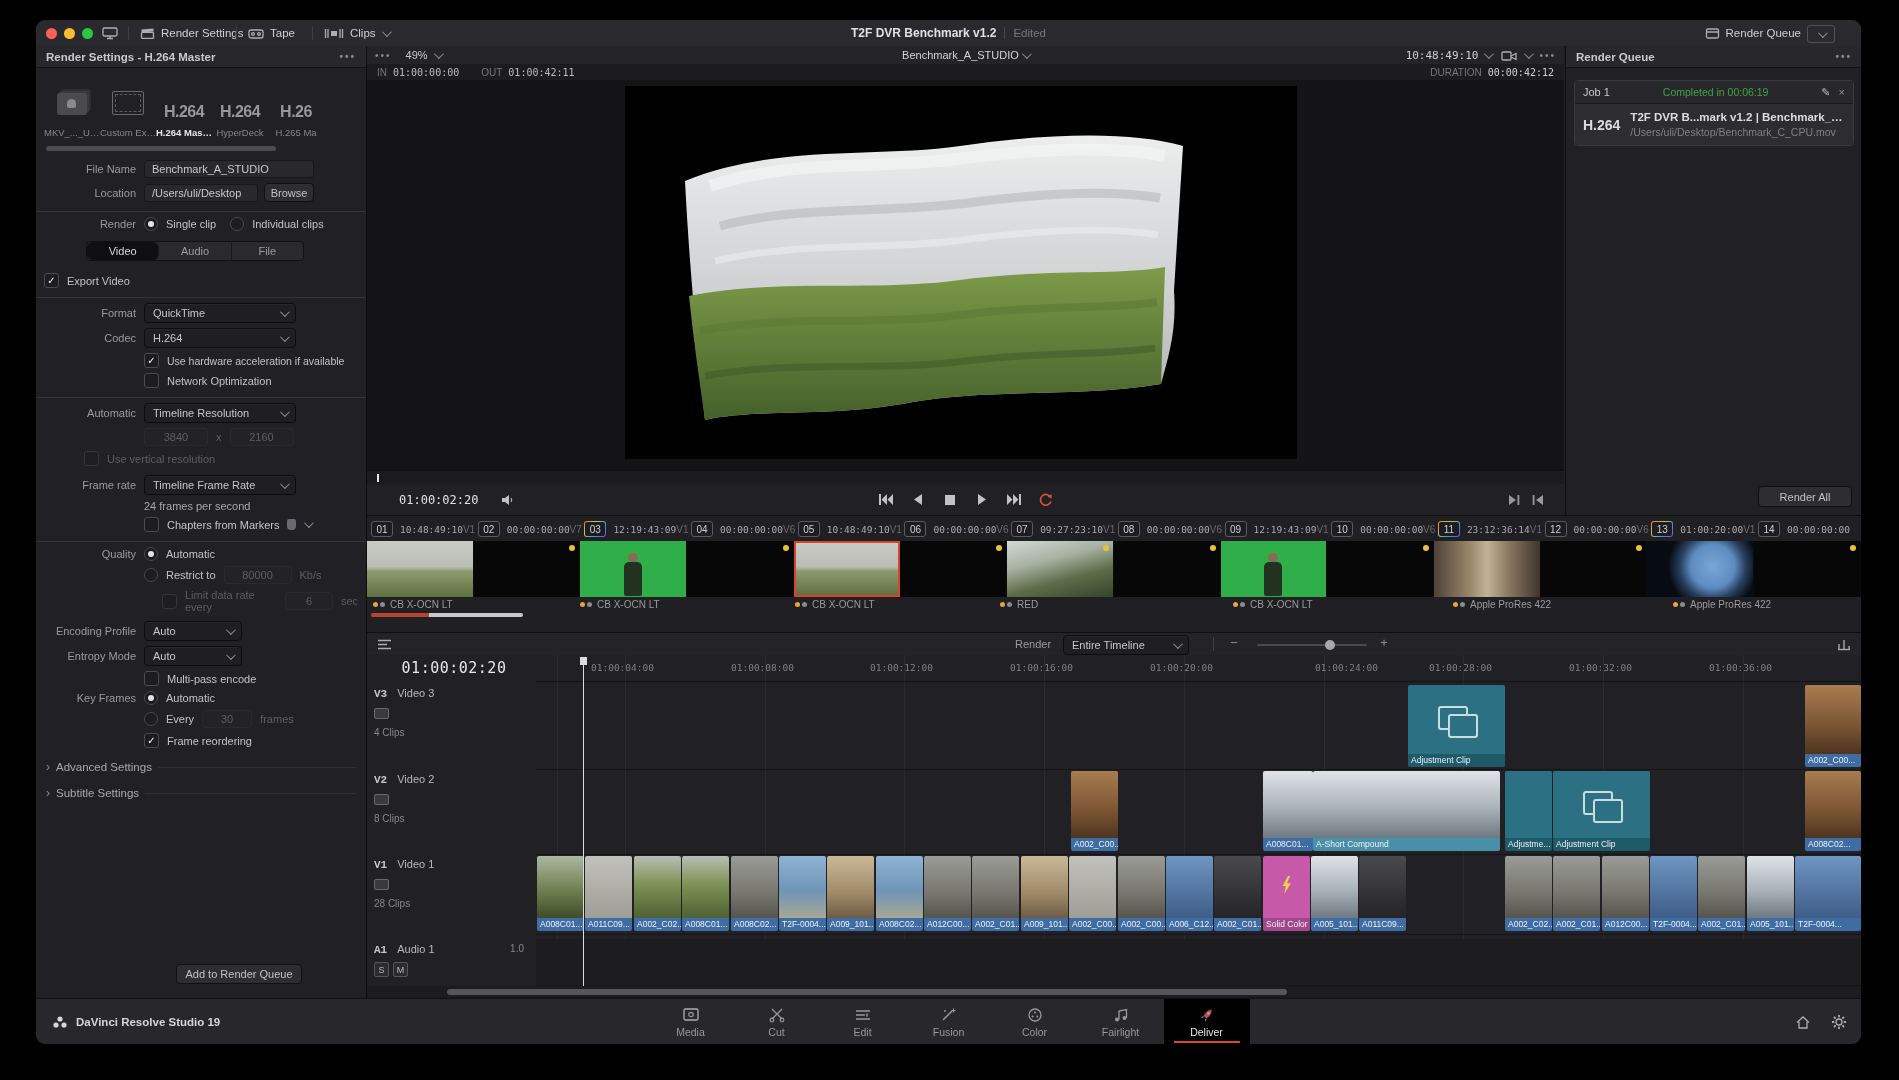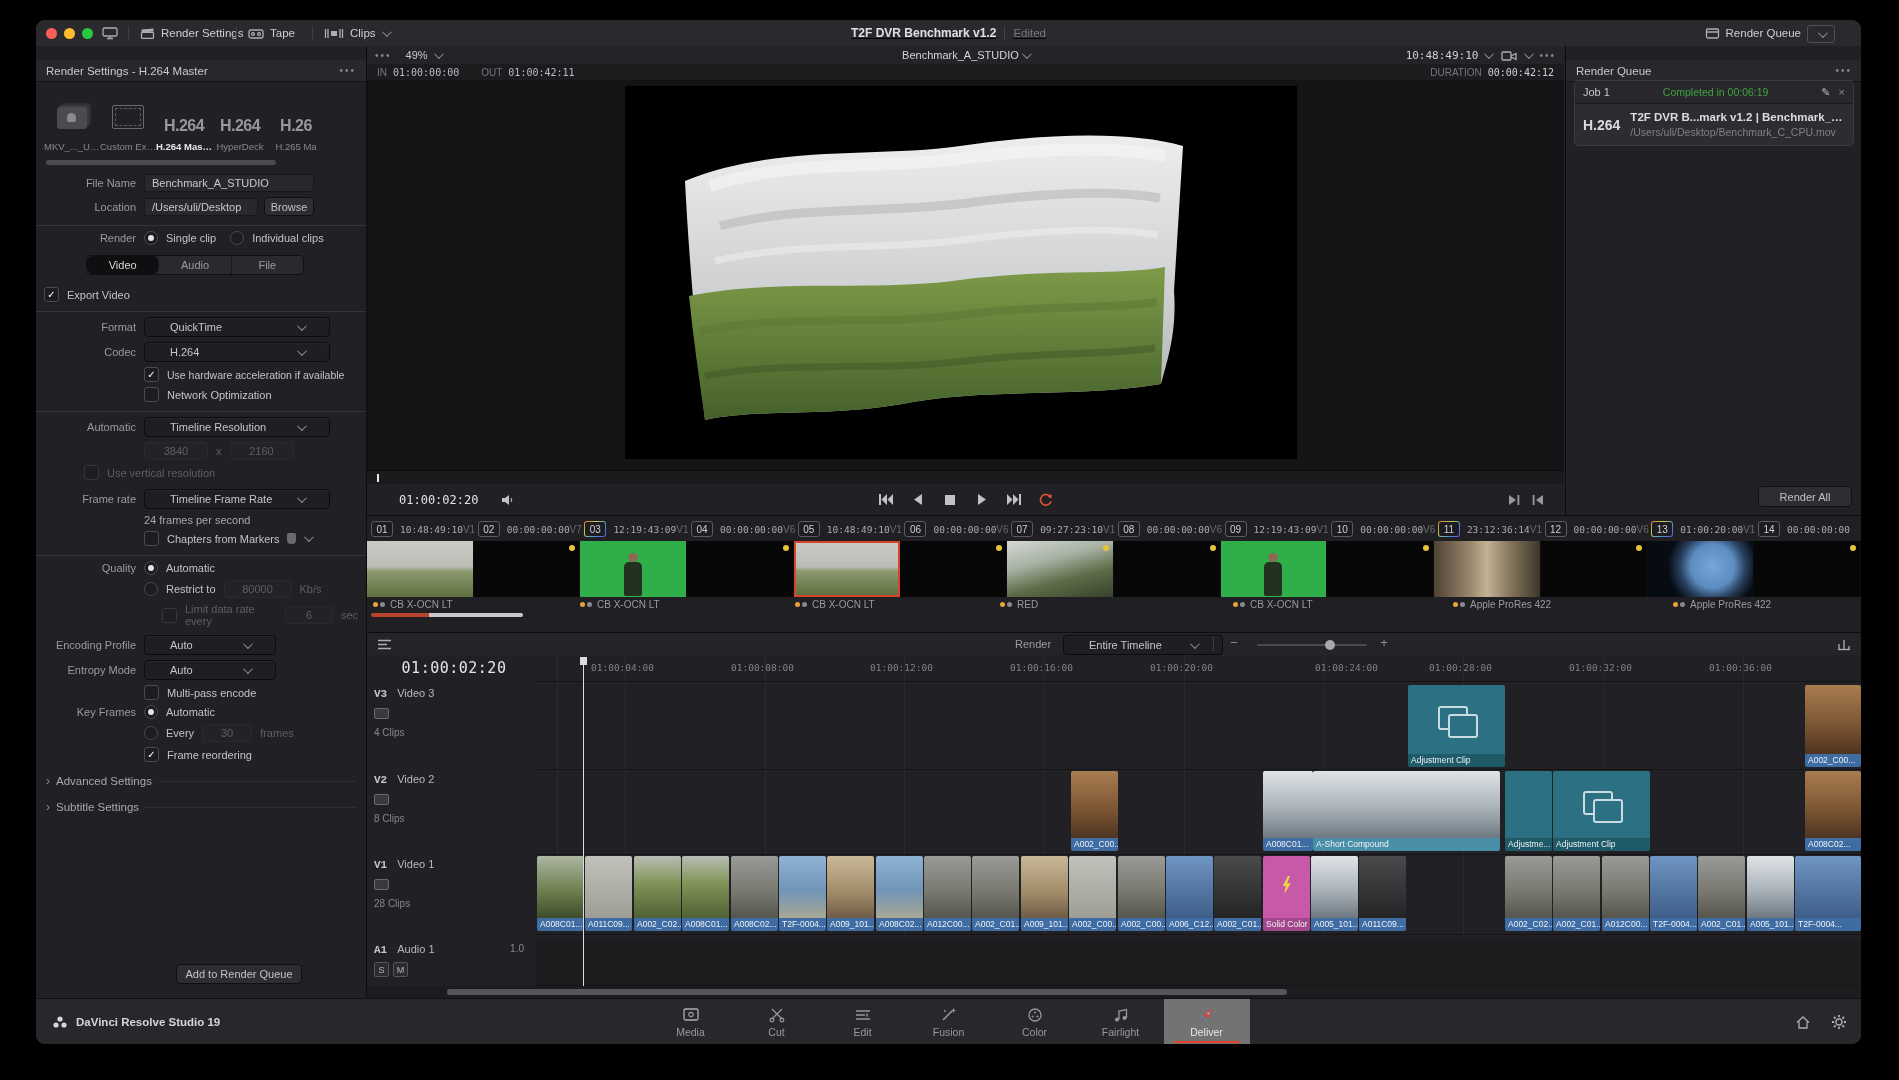--- a/index.html
+++ b/index.html
@@ -7,43 +7,43 @@
   .mono{font-family:"DejaVu Sans Mono",monospace;}
   #window{position:absolute;left:36px;top:20px;width:1825px;height:1024px;background:#222226;
     border-radius:9px;overflow:hidden;box-shadow:0 0 0 1px #000;}
   .abs{position:absolute;}
   svg{display:block;}
   
   #titlebar{position:absolute;left:0;top:0;width:1825px;height:26px;background:#2a2a2e;border-bottom:1px solid #111;}
   .tl-dot{position:absolute;top:8px;width:11px;height:11px;border-radius:50%;}
   .tb-item{position:absolute;top:0;height:26px;display:flex;align-items:center;gap:6px;color:#cfcfd3;font-size:11.5px;}
   .tb-sep{position:absolute;top:6px;width:1px;height:14px;background:#3d3d42;}
-  #tb-title{position:absolute;left:0;right:0;top:0;height:26px;display:flex;align-items:center;justify-content:center;gap:8px;text-decoration:underline;}
+  #tb-title{position:absolute;left:0;right:0;top:0;height:26px;display:flex;align-items:center;justify-content:center;gap:8px;}
   #tb-title .t1{color:#e0e0e2;font-weight:bold;font-size:12px;}
   #tb-title .t2{color:#77777b;font-size:11.5px;border-left:1px solid #45454a;padding-left:8px;}
   .chev{display:inline-block;width:6px;height:6px;border-right:1.4px solid #8f8f94;border-bottom:1.4px solid #8f8f94;transform:rotate(45deg) translateY(-2px);}
   .rq-dd{display:flex;align-items:center;justify-content:center;width:26px;height:16px;border:1px solid #515156;border-radius:3px;}
   
   .icn{stroke:#aeaeb2;fill:none;stroke-width:1.3;}
   .checkbox{display:inline-flex;align-items:center;justify-content:center;width:13px;height:13px;background:#1d1d21;
     border:1px solid #4a4a4f;border-radius:3px;color:#fff;font-size:10px;line-height:1;flex:0 0 13px;}
   .checkbox.un{color:transparent;}
   .radio{display:inline-block;width:12px;height:12px;border-radius:50%;background:#1d1d21;border:1px solid #4a4a4f;position:relative;flex:0 0 12px;}
   .radio.on::after{content:"";position:absolute;left:3px;top:3px;width:6px;height:6px;border-radius:50%;background:#e4e4e6;}
   .select{height:18px;background:#1f1f23;border:1px solid #0c0c0d;border-radius:4px;color:#c6c6ca;font-size:11px;
-    display:flex;align-items:center;padding:0 25px;justify-content:space-between;box-shadow:inset 0 1px 0 rgba(255,255,255,.04);}
+    display:flex;align-items:center;padding:0 8px;justify-content:space-between;box-shadow:inset 0 1px 0 rgba(255,255,255,.04);}
   .tfield{height:16px;background:#29292d;border:1px solid #18181a;border-radius:3px;color:#c9c9cd;font-size:11px;
     display:flex;align-items:center;padding:0 7px;}
   .tfield.dis{color:#5e5e62;background:#232327;border-color:#2a2a2d;justify-content:center;}
   .btn{background:#2d2d32;border:1px solid #101012;border-radius:4px;color:#c2c2c6;font-size:11px;
     display:flex;align-items:center;justify-content:center;}
   
   #left-panel{position:absolute;left:0;top:26px;width:330px;height:952px;background:#212125;border-right:1px solid #0d0d0e;}
   .panel-head{height:21px;background:#28282c;border-bottom:1px solid #131315;display:flex;align-items:center;
-    padding:0 10px;color:#c9c9cd;font-size:11.5px;font-weight:normal;justify-content:space-between;margin-top:14px;}
+    padding:0 10px;color:#c9c9cd;font-size:11.5px;font-weight:bold;justify-content:space-between;}
   .dots3{color:#8a8a8e;letter-spacing:2px;font-size:10px;}
   #presets{display:flex;gap:4px;padding:12px 0 4px 10px;height:58px;overflow:hidden;}
   .preset{width:52px;flex:0 0 auto;display:flex;flex-direction:column;align-items:center;justify-content:flex-end;gap:6px;}
   .preset-big{color:#98989c;font-size:16px;font-weight:bold;letter-spacing:-.5px;white-space:nowrap;}
   .preset-label{color:#87878b;font-size:9.5px;white-space:nowrap;max-width:56px;overflow:hidden;text-overflow:ellipsis;}
   .preset.selected .preset-label{color:#e6e6e8;font-weight:bold;}
   .preset-icon{width:30px;height:22px;display:none;position:relative;}
   .preset-icon.stack{display:block;background:#4a4a4f;border-radius:3px;box-shadow:2px -2px 0 #3a3a3e,4px -4px 0 #2f2f33;}
   .preset-icon.stack::after{content:"";position:absolute;left:10px;top:6px;width:9px;height:9px;background:#8a8a8e;border-radius:50% 50% 2px 2px;}
   .preset-icon.frame{display:block;border:1.5px solid #6a6a6e;border-radius:2px;}
@@ -166,21 +166,21 @@
   .tone-solid{background:#c75aa8;}
   .tone-grove{background:linear-gradient(180deg,#aeb6a2 0%,#6e8050 55%,#3e4c2a 100%);}
   #hscroll{position:absolute;left:331px;top:966px;width:1494px;height:12px;background:#1c1c1f;}
   #hscroll .hbar{position:absolute;left:80px;top:3px;width:840px;height:6px;border-radius:3px;background:#55555a;}
   
   #bottom-nav{position:absolute;left:0;top:978px;width:1825px;height:46px;background:#28282c;border-top:1px solid #101013;}
   #brand{position:absolute;left:16px;top:0;height:46px;display:flex;align-items:center;gap:8px;color:#d6d6d8;font-size:11.5px;font-weight:bold;}
   #page-tabs{position:absolute;left:50%;top:0;transform:translateX(-50%);height:46px;display:flex;}
   .ptab{width:86px;height:46px;display:flex;flex-direction:column;align-items:center;justify-content:center;gap:3px;
     color:#98989c;font-size:10.5px;position:relative;}
-  .ptab.active{background:#737373;color:#e8e8ea;}
+  .ptab.active{background:#000000;color:#e8e8ea;}
   .ptab.active::after{content:"";position:absolute;left:10px;right:10px;bottom:2px;height:2px;background:#e0462e;}
   #nav-right{position:absolute;right:14px;top:0;height:46px;display:flex;align-items:center;gap:20px;}
 </style>
 </head>
 <body>
 
 <div id="window">
 
   <div id="titlebar">
     <div class="tl-dot" style="left:10px;background:#ff5f57"></div>

